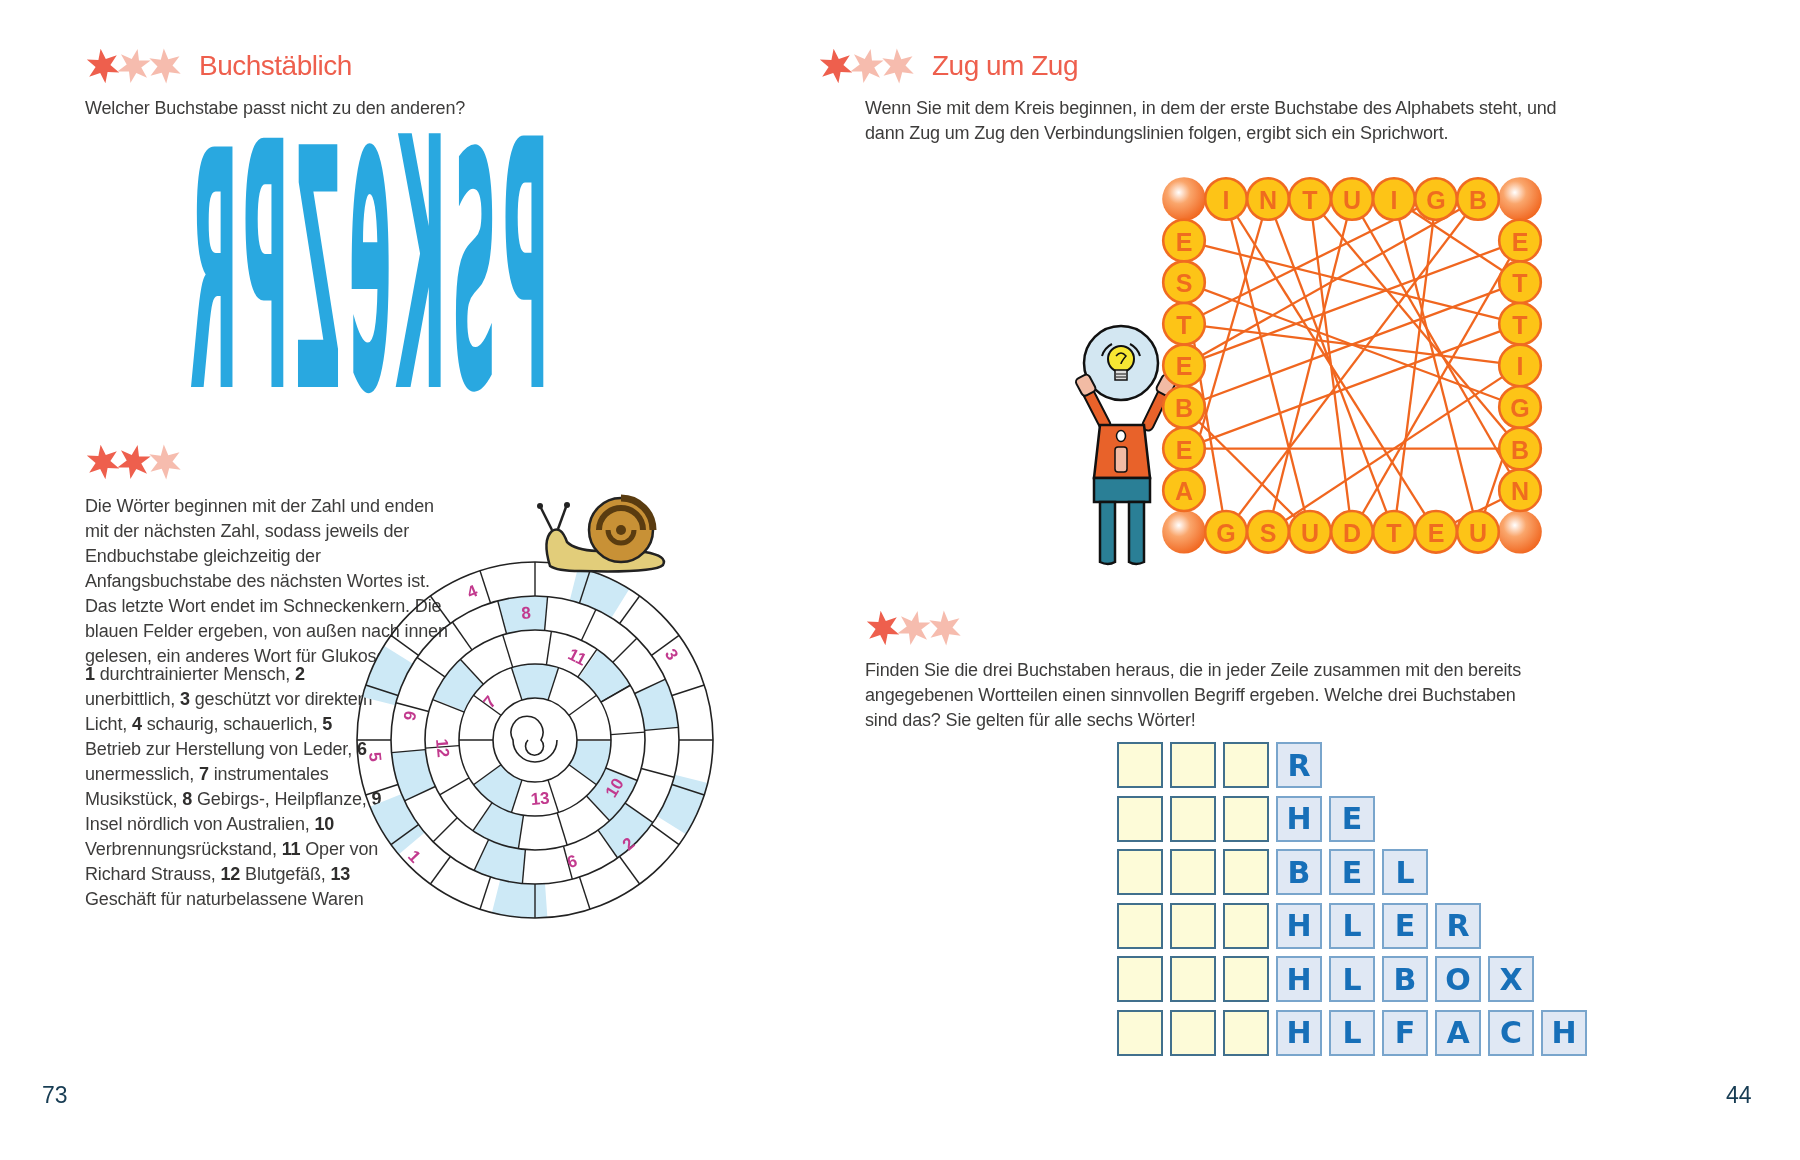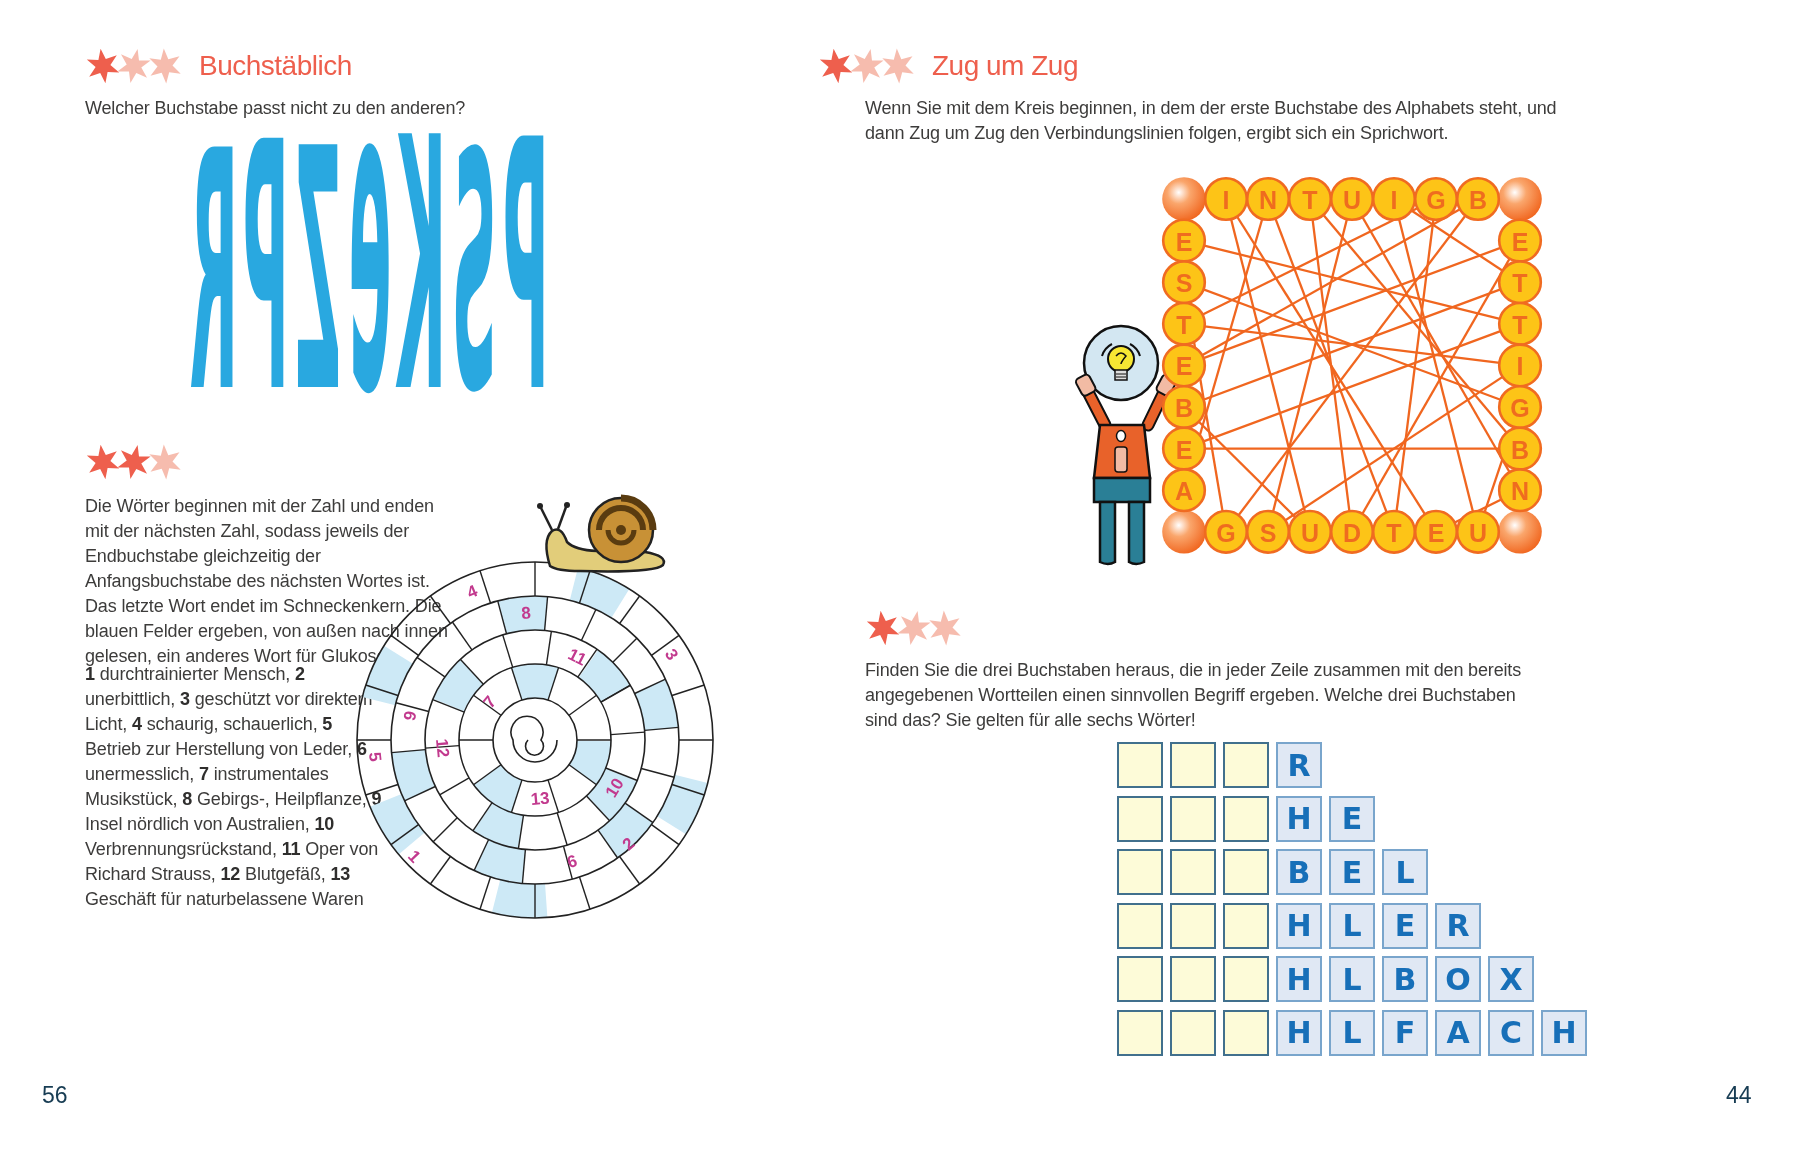--- a/index.html
+++ b/index.html
@@ -173,21 +173,21 @@
     <circle cx="195" cy="36" r="3" fill="#222"></circle>
     <circle cx="222" cy="35" r="3" fill="#222"></circle>
     <circle cx="276" cy="60" r="32" fill="#c89136" stroke="#222" stroke-width="2.5"></circle>
     <path d="M276,28 A32,32 0 0,1 308,60" fill="none" stroke="#5a3c10" stroke-width="7"></path>
     <path d="M254,60 A22,22 0 0,1 298,60" fill="none" stroke="#5a3c10" stroke-width="6"></path>
     <path d="M289,60 A13,13 0 0,1 263,60" fill="none" stroke="#5a3c10" stroke-width="5"></path>
     <circle cx="276" cy="60" r="5" fill="#5a3c10"></circle>
   </g>
 </svg>
 
-<div class="abs pagenum" style="left:42px;top:1082px">56</div>
+<div class="abs pagenum" style="left:42px;top:1082px">73</div>
 
 <div class="abs heading" style="left:818px;top:46px">
   <svg width="102" height="40">
       <polygon points="15.6,2.7 20.8,13.0 31.8,9.2 25.4,19.0 34.2,26.6 22.6,25.9 20.4,37.3 15.2,27.0 4.2,30.8 10.6,21.0 1.8,13.4 13.4,14.1" fill="#ee5f4d"></polygon>
       <polygon points="52.6,2.9 54.0,14.4 65.6,14.6 56.3,21.6 62.0,31.7 51.3,27.1 45.4,37.1 44.0,25.6 32.4,25.4 41.7,18.4 36.0,8.3 46.7,12.9" fill="#f6bcae"></polygon>
       <polygon points="78.8,2.5 83.3,13.3 94.5,10.2 87.5,19.5 95.7,27.7 84.2,26.2 81.2,37.5 76.7,26.7 65.5,29.8 72.5,20.5 64.3,12.3 75.8,13.8" fill="#f6bcae"></polygon>
     </svg>
   <span class="t">Zug um Zug</span>
 </div>
 <div class="abs para" style="left:865px;top:96px;width:700px">Wenn Sie mit dem Kreis beginnen, in dem der erste Buchstabe des Alphabets steht, und dann Zug um Zug den Verbindungslinien folgen, ergibt sich ein Sprichwort.</div>

